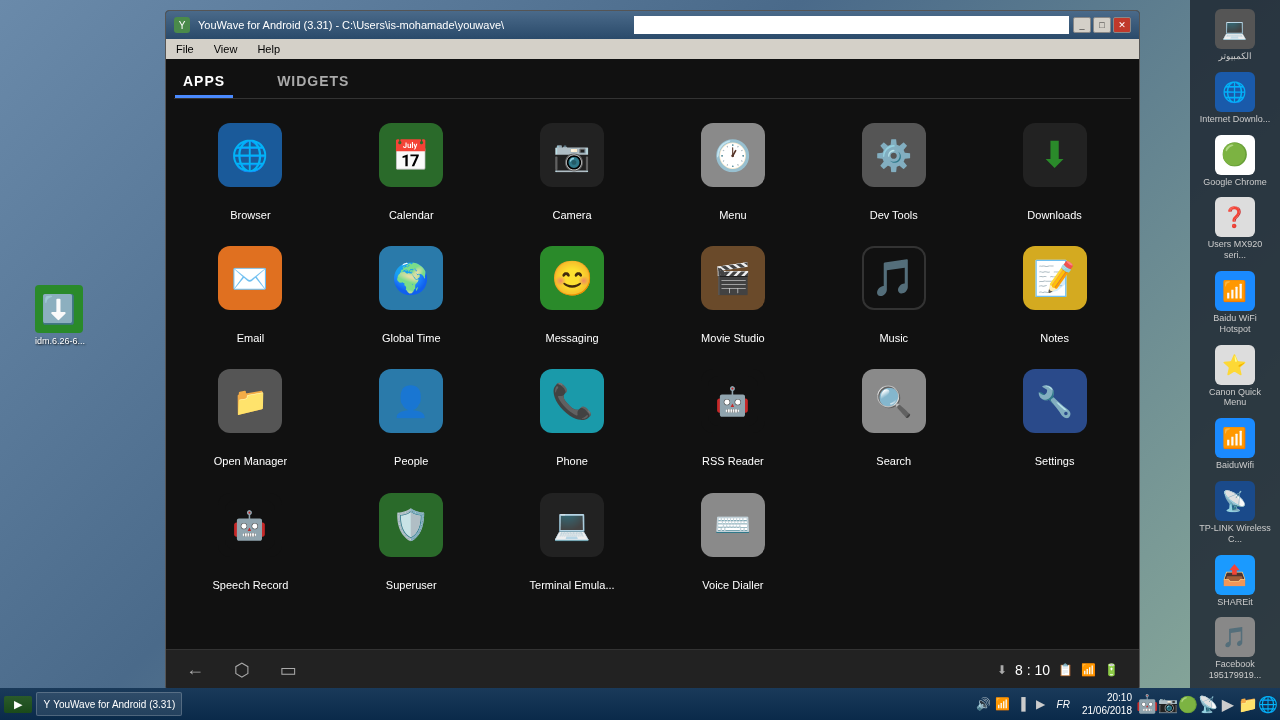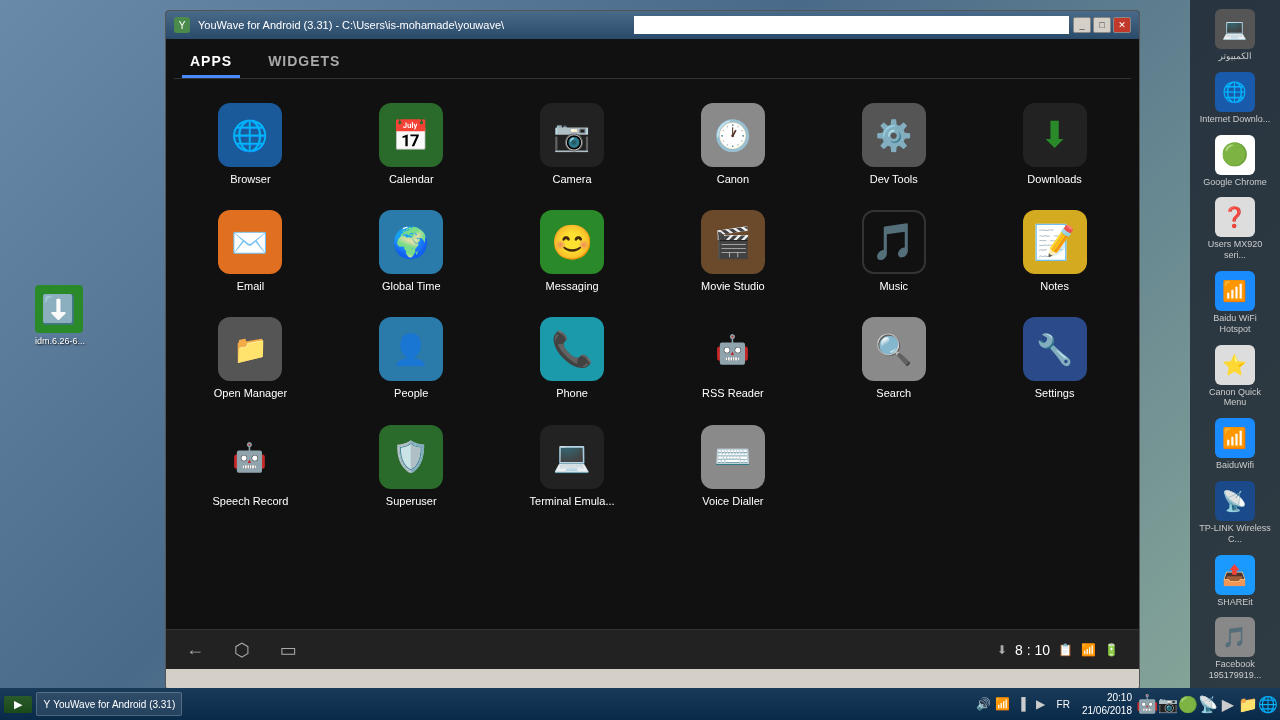--- a/index.html
+++ b/index.html
@@ -146,22 +146,22 @@
     .android-area {
       background: #111;
       height: calc(100% - 48px - 40px);
       overflow-y: auto;
       position: relative;
     }
 
     
     .tabs-bar {
       display: flex;
-      padding: 8px 16px 0;
-      gap: 20px;
+      padding: 8px 9px 0;
+      gap: 36px;
     }
     .tab {
       color: #aaa;
       font-size: 14px;
       font-weight: bold;
       padding: 6px 8px;
       cursor: pointer;
       letter-spacing: 1px;
     }
     .tab.active {
@@ -197,20 +197,21 @@
       justify-content: center;
       font-size: 30px;
       margin-bottom: 6px;
       overflow: hidden;
     }
     .app-label {
       color: #fff;
       font-size: 11px;
       text-align: center;
       line-height: 1.2;
+      margin-top: 16px;
     }
 
     
     .bottom-nav {
       background: #222;
       height: 40px;
       display: flex;
       align-items: center;
       justify-content: space-between;
       padding: 0 20px;
@@ -374,20 +375,25 @@
       <div class="title-icon">Y</div>
       <span class="title-text">YouWave for Android (3.31) - C:\Users\is-mohamade\youwave\</span>
       <input class="title-input" type="text" value="" style="">
       <div class="win-controls">
         <div class="win-btn minimize">_</div>
         <div class="win-btn maximize">□</div>
         <div class="win-btn close">✕</div>
       </div>
     </div>
 
+    <div class="menu-bar">
+      <span class="menu-item">File</span>
+      <span class="menu-item">View</span>
+      <span class="menu-item">Help</span>
+    </div>
 
     <div class="android-area">
 
       <div class="tabs-bar">
         <div class="tab active">APPS</div>
         <div class="tab">WIDGETS</div>
       </div>
       <div class="tab-underline"></div>
 
       <div class="apps-grid">
@@ -399,21 +405,21 @@
         <div class="app-item">
           <div class="app-icon bg-green-dark">📅</div>
           <span class="app-label">Calendar</span>
         </div>
         <div class="app-item">
           <div class="app-icon bg-dark">📷</div>
           <span class="app-label">Camera</span>
         </div>
         <div class="app-item">
           <div class="app-icon bg-silver">🕐</div>
-          <span class="app-label">Canon</span>
+          <span class="app-label">Menu</span>
         </div>
         <div class="app-item">
           <div class="app-icon bg-gray">⚙️</div>
           <span class="app-label">Dev Tools</span>
         </div>
 
         <div class="app-item">
           <div class="app-icon" style="background:#222;">
             <span style="font-size:36px;color:#2a8a2a;">⬇</span>
           </div>
@@ -546,21 +552,21 @@
       <span>Y</span>
       <span>YouWave for Android (3.31)</span>
     </div>
     <div class="taskbar-right">
       <div class="tray-icons">
         <span class="taskbar-icon">🔊</span>
         <span class="taskbar-icon">📶</span>
         <span class="taskbar-icon">▐</span>
         <span class="taskbar-icon">▶</span>
       </div>
-      <span style="color:#fff;padding:0 4px;">FR</span>
+      <span style="color:#fff;padding:0 4px;font-style:italic;">FR</span>
       <div class="clock-display">
         <div>20:10</div>
         <div>21/06/2018</div>
       </div>
 
       <span class="taskbar-icon" style="font-size:18px;">🤖</span>
       <span class="taskbar-icon" style="font-size:16px;">📷</span>
       <span class="taskbar-icon" style="font-size:16px;">🟢</span>
       <span class="taskbar-icon" style="font-size:16px;">📡</span>
       <span class="taskbar-icon" style="font-size:16px;">▶</span>

